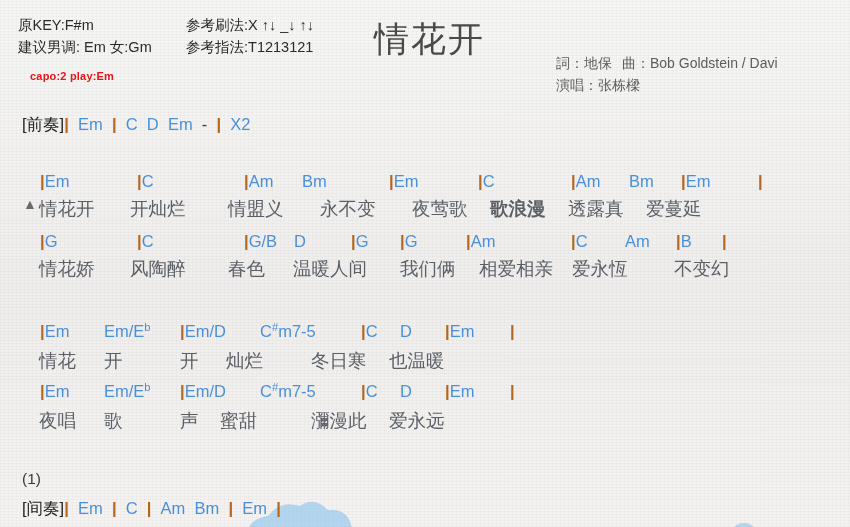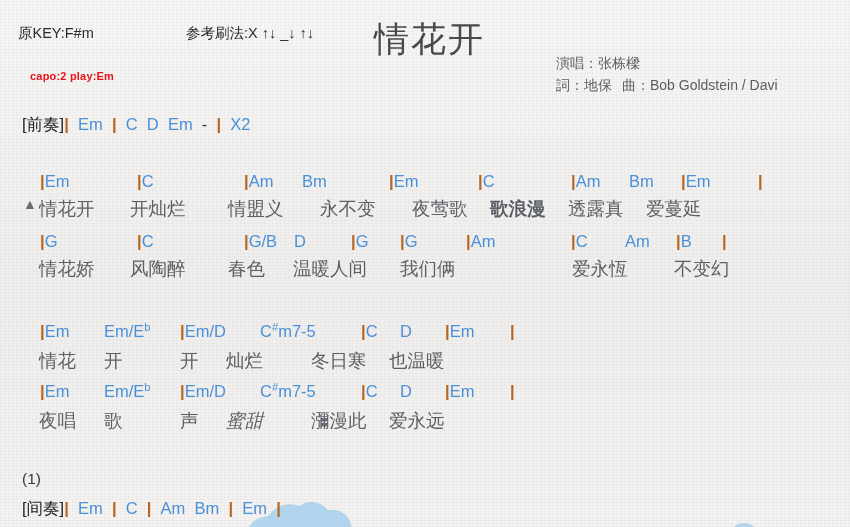--- a/index.html
+++ b/index.html
@@ -36,21 +36,21 @@
   
   .header {
     position: absolute;
     left: 0; top: 0;
     width: 850px;
     height: 108px;
   }
   .meta-block {
     position: absolute;
     left: 18px;
-    top: 22px;
+    top: 14px;
     color: #2b2b2b;
     font-size: 14.5px;
     line-height: 22px;
     white-space: nowrap;
   }
   .meta-row { display: block; }
   .meta-col-a {
     display: inline-block;
     width: 168px;
   }
@@ -187,31 +187,34 @@
 </svg>
 
 <div class="sheet">
 
   <div class="header">
 
     <div class="meta-block">
       <span class="meta-row">
         <span class="meta-col-a">原KEY:F#m</span><span class="meta-col-b">参考刷法:X ↑↓ _↓ ↑↓</span>
       </span>
+      <span class="meta-row">
+        <span class="meta-col-a">建议男调: Em 女:Gm</span><span class="meta-col-b">参考指法:T1213121</span>
+      </span>
     </div>
 
     <div class="capo">capo:2 play:Em</div>
 
     <div class="song-title">情花开</div>
 
     <div class="credits">
-      <span class="cline">演唱：张栋樑</span>
       <span class="cline">
         <span>詞：地保</span><span class="gap"></span><span>曲：Bob Goldstein / Davi</span>
       </span>
+      <span class="cline">演唱：张栋樑</span>
     </div>
   </div>
 
   <div class="section" style="top:112px;height:32px;">
     <div class="intro-line">
       <span class="tag">[前奏]</span><span id="intro-tokens"><span class="bar">|</span><span>&nbsp;&nbsp;</span><span class="chord">Em</span><span>&nbsp;&nbsp;</span><span class="bar">|</span><span>&nbsp;&nbsp;</span><span class="chord">C</span><span>&nbsp;&nbsp;</span><span class="chord">D</span><span>&nbsp;&nbsp;</span><span class="chord">Em</span><span>&nbsp;&nbsp;</span><span class="dash">-</span><span>&nbsp;&nbsp;</span><span class="bar">|</span><span>&nbsp;&nbsp;</span><span class="chord">X2</span><span>&nbsp;&nbsp;</span></span>
     </div>
   </div>
 
   <div class="section" style="top:172px;height:110px;">
@@ -250,20 +253,21 @@
         <span class="tok" style="left: 625px;"><span class="chord">Am</span></span>
         <span class="tok" style="left: 676px;"><span class="bar">|</span><span class="chord">B</span></span>
         <span class="tok" style="left: 722px;"><span class="bar">|</span></span>
       </div>
     <div class="lyricline" style="top:84px;" id="v1r1l">
         <span class="lyr" style="left: 39px;">情花娇</span>
         <span class="lyr" style="left: 130px;">风陶醉</span>
         <span class="lyr" style="left: 228px;">春色</span>
         <span class="lyr" style="left: 293px;">温暖人间</span>
         <span class="lyr" style="left: 400px;">我们俩</span>
+        <span class="lyr" style="left: 479px;">相爱相亲</span>
         <span class="lyr" style="left: 572px;">爱永恆</span>
         <span class="lyr" style="left: 674px;">不变幻</span>
       </div>
   </div>
 
   <div class="section" style="top:322px;height:118px;">
     <div class="chordline" style="top:0px;" id="v2r0c">
         <span class="tok" style="left: 40px;"><span class="bar">|</span><span class="chord">Em</span></span>
         <span class="tok" style="left: 104px;"><span class="chord">Em/E</span><sup class="acc chord">b</sup></span>
         <span class="tok" style="left: 180px;"><span class="bar">|</span><span class="chord">Em/D</span></span>
@@ -288,21 +292,21 @@
         <span class="tok" style="left: 260px;"><span class="chord">C</span><sup class="acc chord">#</sup><span class="chord">m7-5</span></span>
         <span class="tok" style="left: 361px;"><span class="bar">|</span><span class="chord">C</span></span>
         <span class="tok" style="left: 400px;"><span class="chord">D</span></span>
         <span class="tok" style="left: 445px;"><span class="bar">|</span><span class="chord">Em</span></span>
         <span class="tok" style="left: 510px;"><span class="bar">|</span></span>
       </div>
     <div class="lyricline" style="top:86px;" id="v2r1l">
         <span class="lyr" style="left: 39px;">夜唱</span>
         <span class="lyr" style="left: 104px;">歌</span>
         <span class="lyr" style="left: 180px;">声</span>
-        <span class="lyr" style="left: 226px; font-style: italic;">蜜甜</span>
+        <span class="lyr" style="left: 220px;">蜜甜</span>
         <span class="lyr" style="left: 311px;">瀰漫此</span>
         <span class="lyr" style="left: 389px;">爱永远</span>
       </div>
   </div>
 
   <div class="section" style="top:470px;height:57px;">
     <div class="verse-num" style="top:0px;">(1)</div>
     <div class="intro-line" style="top:26px;">
       <span class="tag">[间奏]</span><span id="interlude-tokens"><span class="bar">|</span><span>&nbsp;&nbsp;</span><span class="chord">Em</span><span>&nbsp;&nbsp;</span><span class="bar">|</span><span>&nbsp;&nbsp;</span><span class="chord">C</span><span>&nbsp;&nbsp;</span><span class="bar">|</span><span>&nbsp;&nbsp;</span><span class="chord">Am</span><span>&nbsp;&nbsp;</span><span class="chord">Bm</span><span>&nbsp;&nbsp;</span><span class="bar">|</span><span>&nbsp;&nbsp;</span><span class="chord">Em</span><span>&nbsp;&nbsp;</span><span class="bar">|</span><span>&nbsp;&nbsp;</span></span>
     </div>

